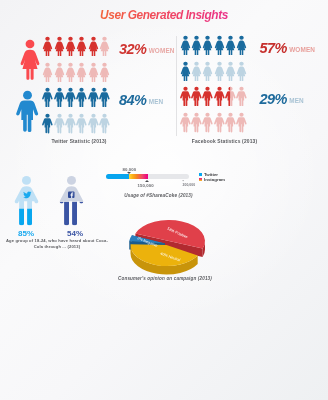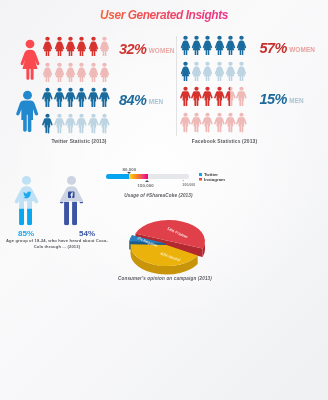--- a/index.html
+++ b/index.html
@@ -452,21 +452,21 @@
         </svg>
       </div>
       <div class="abs gi" style="left:236.25px;top:112.2px;">
         <svg width="11" height="20.4" viewBox="0 0 28 52" style="display:block">
           <g fill="#eeb9b7">
             <ellipse cx="14" cy="7" rx="5.4" ry="5.4"></ellipse>
             <path d="M10.6 13.6 h6.8 c2.7 0 4.3 1.2 5.2 3.7 l4.2 11.6 c0.55 1.55 -0.4 2.9 -1.85 2.9 c-1.05 0 -1.8 -0.6 -2.15 -1.75 l-2.1 -5.9 v13.0 h-2.0 v12.5 c0 1.5 -0.95 2.35 -2.2 2.35 s-2.2 -0.85 -2.2 -2.35 V31.0 h-1.2 v18.25 c0 1.5 -0.95 2.35 -2.2 2.35 s-2.2 -0.85 -2.2 -2.35 V37.15 H6.5 v-13.0 l-2.1 5.9 c-0.35 1.15 -1.1 1.75 -2.15 1.75 c-1.45 0 -2.4 -1.35 -1.85 -2.9 l4.2 -11.6 c0.9 -2.5 2.5 -3.7 5.2 -3.7 z"></path>
           </g>
         </svg>
       </div>
-      <div class="abs pct" style="left:259.5px;top:92px;color:#1d6a9c;"><span>15%</span><span class="pctlab" style="color:#a9c3d4;"> MEN</span></div>
+      <div class="abs pct" style="left:259.5px;top:92px;color:#1d6a9c;"><span>29%</span><span class="pctlab" style="color:#a9c3d4;"> MEN</span></div>
       <div class="abs caption" style="left:162px;top:139.4px;width:125px;">Facebook Statistics (2013)</div>
     </div>
 
   <div class="abs" id="ageblock">
       <div class="abs" style="left:13px;top:175.5px;">
         <svg width="27" height="50" viewBox="0 0 108 200" style="display:block">
           <defs>
             <clipPath id="agc0">
               <path d="M54 41 c-12.3 0 -18.6 3.4 -22.3 12.4 L7.6 98.5 c-1.8 4.8 0.1 9.0 4.6 10.4 c4.3 1.3 8.3 -0.7 9.9 -5.1 L24 99 v2 h60 v-2 l1.9 4.8 c1.6 4.4 5.6 6.4 9.9 5.1 c4.5 -1.4 6.4 -5.6 4.6 -10.4 L76.3 53.4 c-3.7 -9.0 -10.0 -12.4 -22.3 -12.4 z"></path>
               <path d="M24.5 99 h19.5 v91 c0 4.3 -2.7 6.8 -7.0 6.8 h-5.5 c-4.3 0 -7.0 -2.5 -7.0 -6.8 z"></path>
@@ -505,21 +505,21 @@
           </g>
           <g clip-path="url(#agc1)">
             <rect x="0" y="104" width="108" height="200" fill="#3b55a4"></rect>
           </g>
           <g>
             <rect x="40" y="62" width="26" height="26" rx="4" fill="#2e4a97"></rect>
             <path d="M57.0 88 v-10.1 h3.4 l0.5 -3.95 h-3.9 v-2.52 c0 -1.14 0.32 -1.92 1.96 -1.92 h2.09 v-3.53 c-0.36 -0.05 -1.61 -0.16 -3.06 -0.16 c-3.03 0 -5.1 1.85 -5.1 5.25 v2.88 h-3.41 v3.95 h3.41 V88 z" fill="#ffffff"></path>
           </g>
         </svg>
       </div>
-      <div class="abs figpct" style="left:71px;top:229px;width:32px;color:#3b55a4;">54%</div>
+      <div class="abs figpct" style="left:59px;top:229px;width:32px;color:#3b55a4;">54%</div>
       <div class="abs caption" style="left:2px;top:238px;width:110px;line-height:1.55;font-size:4.1px;">Age group of 18-24, who have heard about Coca-Cola through ... (2013)</div>
     </div>
 
   <div class="abs" id="usageblock">
       <div class="abs" style="left:105.8px;top:174.3px;width:83.2px;height:5.2px;border-radius:2.6px;background:#e6e7ea;overflow:hidden;">
         <div style="position:absolute;left:0;top:0;width:23.60000000000001px;height:100%;background:#07a5ef;"></div>
         <div style="position:absolute;left:23.60000000000001px;top:0;width:18.299999999999983px;height:100%;background:linear-gradient(90deg,#ffd73b 0%,#fcb216 18%,#f58024 42%,#f0486a 70%,#ec0f7f 92%,#eb0080 100%);"></div>
       </div>
       <div class="abs" style="left:126.80000000000001px;top:171.70000000000002px;width:0;height:0;border-left:2.6px solid transparent;border-right:2.6px solid transparent;border-top:2.8px solid #4a4b50;"></div>
       <div class="abs" style="left:145.1px;top:179.5px;width:0;height:0;border-left:2.6px solid transparent;border-right:2.6px solid transparent;border-bottom:2.8px solid #4a4b50;"></div>

